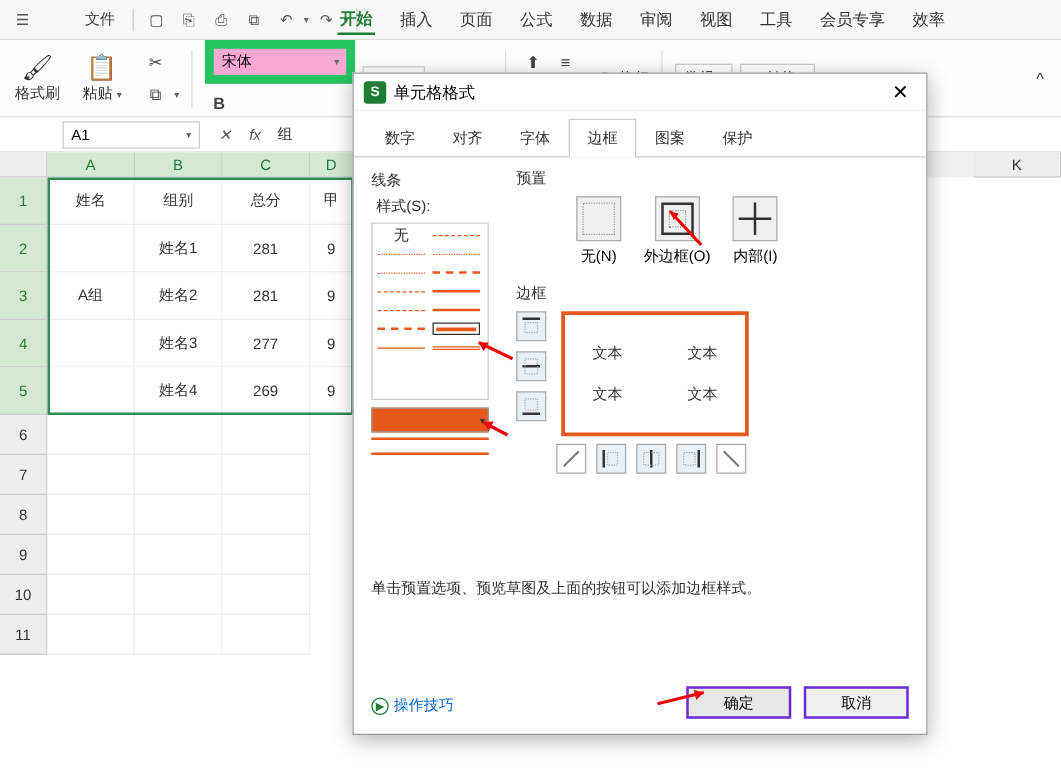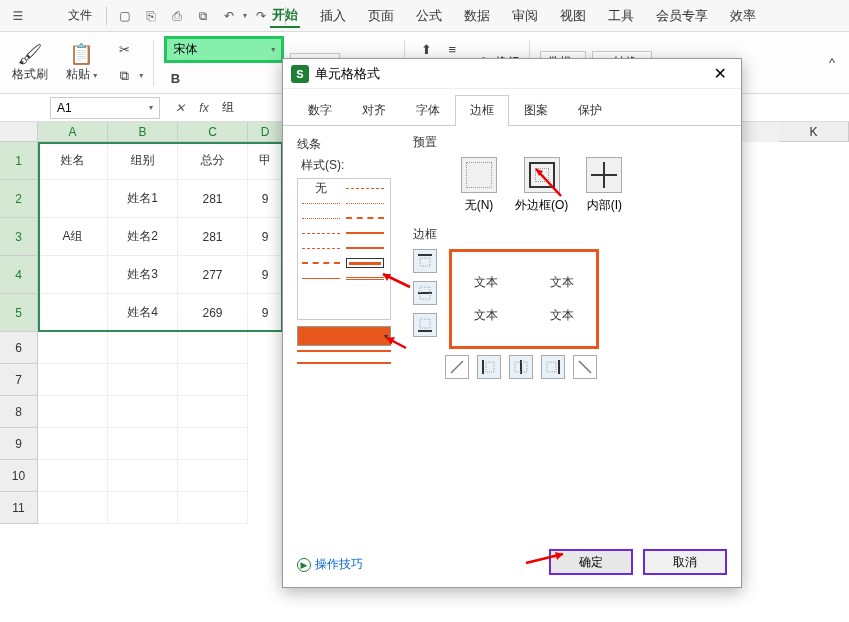--- a/index.html
+++ b/index.html
@@ -14,21 +14,21 @@
     
     .ribbon-tabs { display: flex; align-items: center; height: 24px; padding-left: 270px; gap: 18px; position: absolute; top: 4px; left: 0; }
     .ribbon-tab { color: #333; cursor: pointer; font-size: 13px; padding: 2px 2px; }
     .ribbon-tab.active { color: #1e7e34; border-bottom: 2px solid #1e7e34; font-weight: bold; }
     
     
     .ribbon { display: flex; align-items: center; height: 62px; background: #fdfdfd; border-bottom: 1px solid #ddd; padding: 4px 6px; gap: 6px; }
     .ribbon-big-btn { display: flex; flex-direction: column; align-items: center; cursor: pointer; padding: 2px 6px; color: #333; }
     .ribbon-big-btn .icn { font-size: 20px; height: 24px; display: flex; align-items: center; }
     .ribbon-sep { width: 1px; height: 46px; background: #ddd; margin: 0 4px; }
-    .font-select { border: 3px solid #22c55e; padding: 2px 6px; font-size: 12px; background: #86efac; min-width: 120px; display: flex; justify-content: space-between; align-items: center; }
+    .font-select { border: 7px solid #22c55e; padding: 2px 6px; font-size: 12px; background: #f9a8d4; min-width: 120px; display: flex; justify-content: space-between; align-items: center; }
     .size-select { border: 1px solid #ccc; padding: 2px 6px; font-size: 12px; background: #fff; width: 50px; display: flex; justify-content: space-between; align-items: center; }
     .ribbon-small-row { display: flex; gap: 4px; align-items: center; }
     .ribbon-small-btn { width: 22px; height: 22px; display: flex; align-items: center; justify-content: center; cursor: pointer; font-size: 13px; color: #444; }
     .ribbon-combo { border: 1px solid #ccc; padding: 2px 6px; font-size: 12px; background: #fff; display: flex; align-items: center; gap: 4px; }
     
     
     .formula-row { display: flex; align-items: center; height: 28px; border-bottom: 1px solid #ddd; }
     .name-box { border: 1px solid #ccc; width: 110px; height: 22px; margin: 0 8px 0 50px; display: flex; align-items: center; justify-content: space-between; padding: 0 6px; }
     .fx-btn { width: 24px; height: 22px; display: flex; align-items: center; justify-content: center; cursor: pointer; color: #555; font-style: italic; }
     .formula-input { flex: 1; padding: 0 6px; color: #333; }
@@ -465,20 +465,21 @@
             </svg>
           </div>
         <div class="border-btn" style="background:#fff">
             <svg viewBox="0 0 18 18">
               <line x1="3" y1="3" x2="15" y2="15" stroke="#777" stroke-width="1.5"></line>
             </svg>
           </div>
       </div>
     </div>
 
+    <div class="hint-text">单击预置选项、预览草图及上面的按钮可以添加边框样式。</div>
   </div>
 
   <div class="tips-link">
     <span class="circ">▶</span>
     <span>操作技巧</span>
   </div>
 
   <div class="dialog-btns">
     <button class="dbtn primary">确定</button>
     <button class="dbtn">取消</button>

